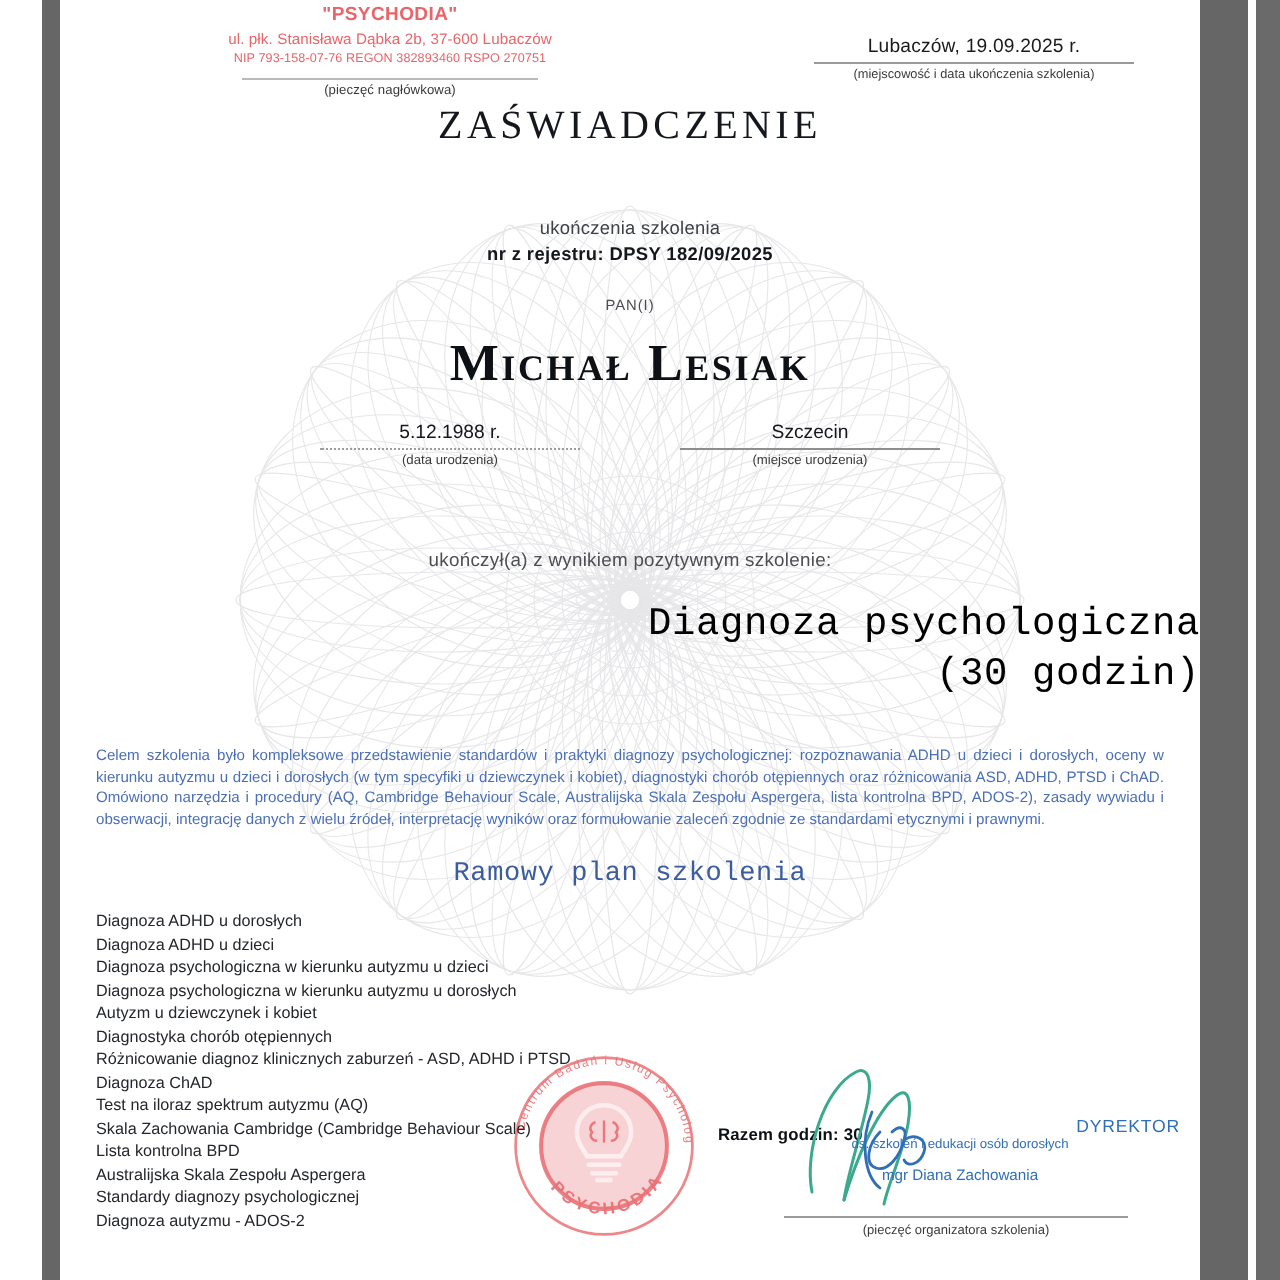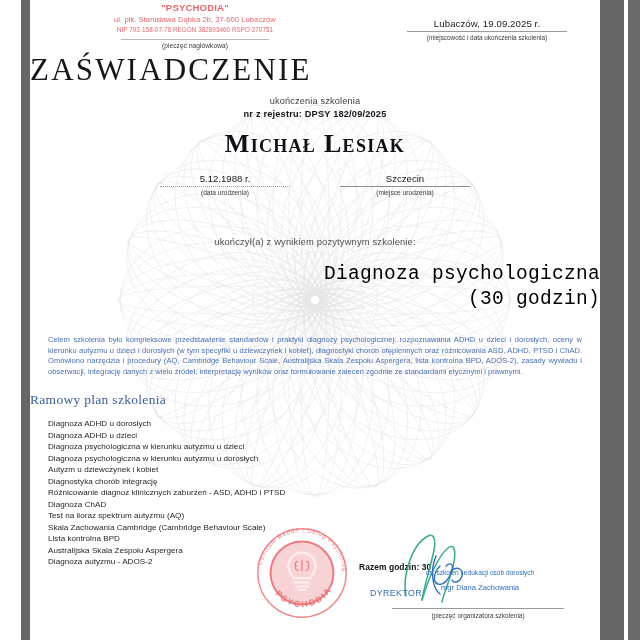--- a/index.html
+++ b/index.html
@@ -82,28 +82,29 @@
   }
   .date-rule {
     width: 160px; height: 0; margin: 0 auto 2px auto;
     border-top: .7px solid #9a9a9a;
   }
   .date-cap { font-size: 6.4px; color: #3a3a3a; }
 
   
   .cert-title {
     margin-top: 52px;
+    text-align: center;
     font-family: "Liberation Serif", serif;
-    font-size: 31px;
+    font-size: 20px;
     letter-spacing: 2.2px;
     color: #14171c;
     font-weight: normal;
   }
   .sub-1 {
-    margin-top: 8px; text-align: center;
+    margin-top: 34px; text-align: center;
     font-size: 9.2px; color: #3e4146; letter-spacing: .15px;
   }
   .sub-2 {
     margin-top: 3px; text-align: center;
     font-size: 9.2px; color: #14171c; font-weight: bold; letter-spacing: .2px;
   }
   .pan {
     margin-top: 16px; text-align: center;
     font-size: 7.4px; color: #4a4d52; letter-spacing: .5px;
   }
@@ -153,22 +154,22 @@
     margin: 23px 18px 0 18px;
     font-size: 7.55px;
     line-height: 10.6px;
     color: #4a6fb5;
     text-align: justify;
     letter-spacing: .01px;
   }
 
   
   .plan-heading {
-    margin-top: 15px; 
-    font-family: Liberation Serif, serif;
+    margin-top: 15px; text-align: center;
+    font-family: Liberation Mono, monospace;
     font-size: 13.5px; color: #3b5da0; letter-spacing: .3px;
   }
 
   
   .plan-list {
     margin: 10px 0 0 18px;
     list-style: none; padding: 0;
   }
   .plan-list li {
     font-size: 8.1px; line-height: 11.5px; color: #23262b;
@@ -189,21 +190,21 @@
   }
 
   
   .sig-wrap {
     position: absolute; left: 340px; top: 528px;
     width: 220px; height: 80px;
   }
   .sig-script { position: absolute; left: 6px; top: -2px; }
   .sig-role {
     position: absolute; left: 0; top: 30px; width: 220px;
-    text-align: left; font-size: 8.8px; color: #2f6fb8; letter-spacing: .4px; margin-top: 30px;
+    text-align: right; font-size: 8.8px; color: #2f6fb8; letter-spacing: .4px;
   }
   .sig-role-sub {
     position: absolute; left: 0; top: 41px; width: 220px;
     text-align: center; font-size: 6.6px; color: #2f6fb8;
   }
   .sig-name {
     position: absolute; left: 0; top: 55px; width: 220px;
     text-align: center; font-size: 7.6px; color: #2f6fb8;
   }
 
@@ -273,20 +274,21 @@
       <div class="date-line">Lubaczów, 19.09.2025 r.</div>
       <div class="date-rule"></div>
       <div class="date-cap">(miejscowość i data ukończenia szkolenia)</div>
     </div>
 
     <div class="content">
 
       <div class="cert-title">ZAŚWIADCZENIE</div>
       <div class="sub-1">ukończenia szkolenia</div>
       <div class="sub-2">nr z rejestru: DPSY 182/09/2025</div>
+      <div class="pan">PAN(I)</div>
 
       <div class="person-name">Michał Lesiak</div>
 
       <div class="birth-row">
         <div class="birth-col">
           <div class="birth-val">5.12.1988 r.</div>
           <div class="birth-rule-dot"></div>
           <div class="birth-cap">(data urodzenia)</div>
         </div>
         <div class="birth-col">
@@ -306,27 +308,28 @@
       <div class="desc">Celem szkolenia było kompleksowe przedstawienie standardów i praktyki diagnozy psychologicznej: rozpoznawania ADHD u dzieci i dorosłych, oceny w kierunku autyzmu u dzieci i dorosłych (w tym specyfiki u dziewczynek i kobiet), diagnostyki chorób otępiennych oraz różnicowania ASD, ADHD, PTSD i ChAD. Omówiono narzędzia i procedury (AQ, Cambridge Behaviour Scale, Australijska Skala Zespołu Aspergera, lista kontrolna BPD, ADOS-2), zasady wywiadu i obserwacji, integrację danych z wielu źródeł, interpretację wyników oraz formułowanie zaleceń zgodnie ze standardami etycznymi i prawnymi.</div>
 
       <div class="plan-heading">Ramowy plan szkolenia</div>
 
       <ul class="plan-list">
         <li>Diagnoza ADHD u dorosłych</li>
         <li>Diagnoza ADHD u dzieci</li>
         <li>Diagnoza psychologiczna w kierunku autyzmu u dzieci</li>
         <li>Diagnoza psychologiczna w kierunku autyzmu u dorosłych</li>
         <li>Autyzm u dziewczynek i kobiet</li>
-        <li>Diagnostyka chorób integrację</li>
+        <li>Diagnostyka chorób otępiennych</li>
         <li>Różnicowanie diagnoz klinicznych zaburzeń - ASD, ADHD i PTSD</li>
         <li>Diagnoza ChAD</li>
         <li>Test na iloraz spektrum autyzmu (AQ)</li>
         <li>Skala Zachowania Cambridge (Cambridge Behaviour Scale)</li>
         <li>Lista kontrolna BPD</li>
         <li>Australijska Skala Zespołu Aspergera</li>
+        <li>Standardy diagnozy psychologicznej</li>
         <li>Diagnoza autyzmu - ADOS-2</li>
       </ul>
 
     </div>
 
     <div class="totals">Razem godzin: 30</div>
 
     <svg class="round-stamp" viewBox="0 0 120 120">
       <defs>
         <path id="arc-top" d="M 12,60 A 48,48 0 0 1 108,60"></path>

